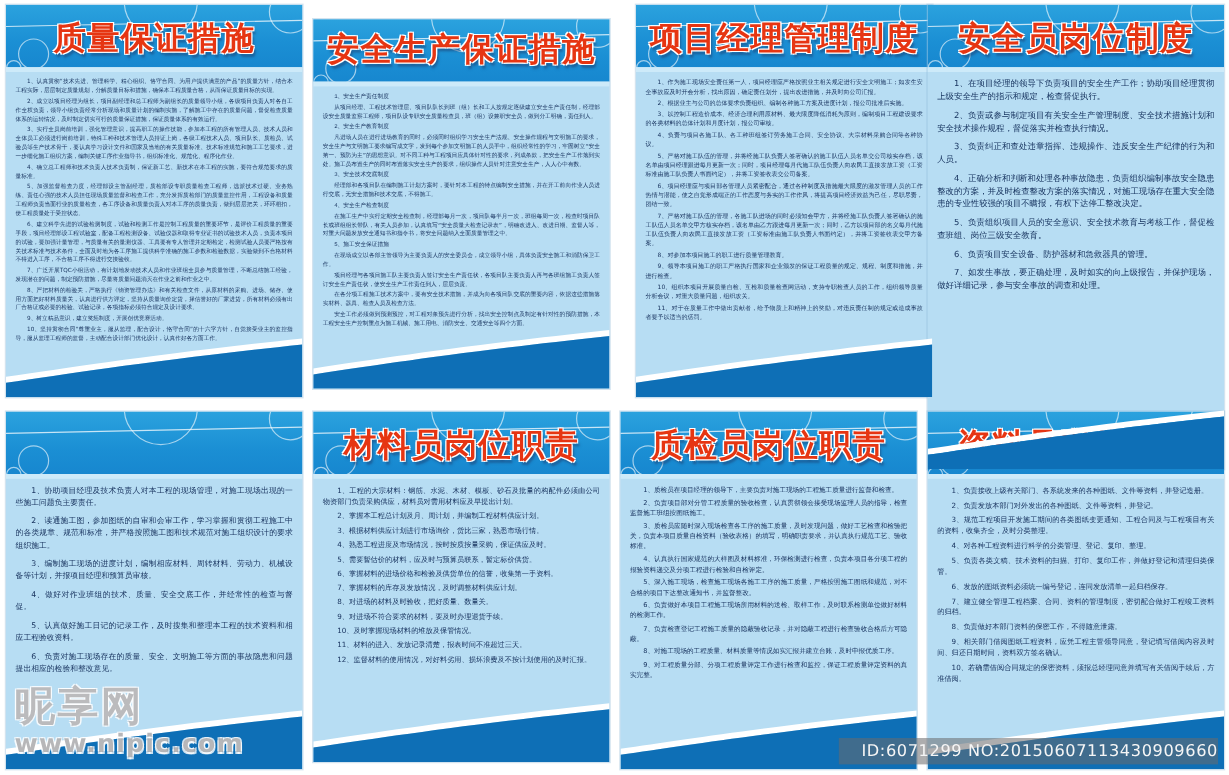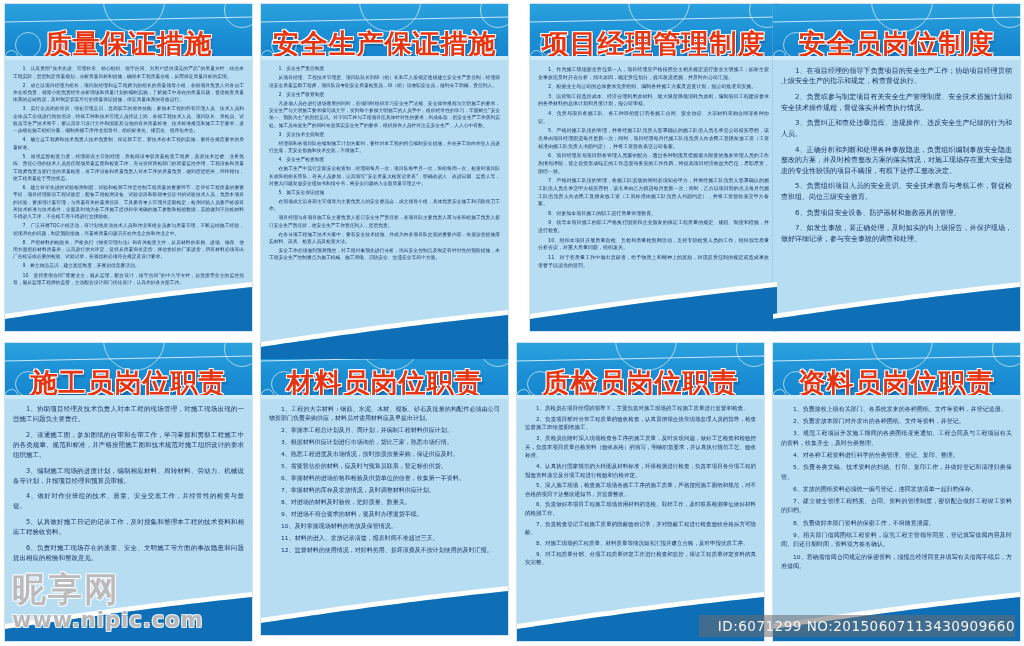--- a/index.html
+++ b/index.html
@@ -6,23 +6,23 @@
   body{
     width:1024px;height:646px;position:relative;background:#ffffff;
     font-family:"DejaVu Sans",sans-serif;overflow:hidden;
   }
   
   .board{
     position:absolute;width:247px;background:#b7ddf3;overflow:hidden;
     box-shadow:0 0 0 1px rgba(130,175,210,.35);
   }
   .board[data-idx="0"]{left:5px;  top:4px;  height:327px;}
-  .board[data-idx="1"]{left:261px;top:4px;  height:355px;}
+  .board[data-idx="1"]{left:261px;top:16px;  height:308px;font-family:Liberation Mono, monospace;}
   .board[data-idx="2"]{left:530px;top:4px;  height:327px;}
-  .board[data-idx="3"]{left:773px;top:4px;  height:327px;}
+  .board[data-idx="3"]{left:773px;top:4px;  height:387px;}
   .board[data-idx="4"]{left:5px;  top:343px;height:298px;}
   .board[data-idx="5"]{left:261px;top:343px;height:292px;}
   .board[data-idx="6"]{left:517px;top:343px;height:298px;}
   .board[data-idx="7"]{left:773px;top:343px;height:298px;}
 
   .board-header{
     position:relative;height:52px;overflow:hidden;
     background:linear-gradient(180deg,#2ba2de 0%,#1b8fd4 60%,#1787cf 100%);
     border-bottom:4px solid #cdeaf9;
   }
@@ -30,21 +30,21 @@
     content:"";position:absolute;left:-4px;right:-4px;top:15px;height:1px;
     background:rgba(255,255,255,.75);transform:rotate(-1.2deg);
   }
   .hc{position:absolute;border:1px solid rgba(255,255,255,.6);border-radius:50%;}
   .hc1{width:60px;height:60px;left:98px;top:-34px;}
   .hc2{width:24px;height:24px;left:10px;top:28px;}
   .hc3{width:11px;height:11px;left:0px;top:46px;}
   .hc4{width:34px;height:34px;right:-8px;top:-12px;}
 
   .board-title{
-    position:relative;z-index:2;margin:11px;padding-top:15px;text-align:center;
+    position:relative;z-index:2;margin:0;padding-top:15px;text-align:center;
     font-size:27px;line-height:1;font-weight:bold;color:#e63512;letter-spacing:1px;
     text-shadow:-1px -1px 0 #fff,1px -1px 0 #fff,-1px 1px 0 #fff,1px 1px 0 #fff,
                 2px 3px 2px rgba(30,60,110,.55);
     white-space:nowrap;
   }
   .board-body{position:absolute;left:0;right:0;top:56px;bottom:0;padding:5px 8px 0;overflow:hidden;}
   .body-scale{
     width:200%;transform:scale(.5);transform-origin:0 0;color:#1a3560;
     font-size:9.5px;text-align:justify;
   }
@@ -200,21 +200,20 @@
       <path d="M0,46 C55,38 125,27 247,14 L247,58 L0,58 Z" fill="#0e6fb6"></path>
     </svg>
   </section>
 
   <section class="board" data-idx="4">
     <header class="board-header">
       <span class="hc hc1"></span>
       <span class="hc hc2"></span>
       <span class="hc hc3"></span>
       <span class="hc hc4"></span>
-      <h2 class="board-title">施工员岗位职责</h2>
     </header>
     <div class="board-body">
       <div class="body-scale">
           <p>1、协助项目经理及技术负责人对本工程的现场管理，对施工现场出现的一些施工问题负主要责任。</p>
           <p>2、读通施工图，参加图纸的自审和会审工作，学习掌握和贯彻工程施工中的各类规章、规范和标准，并严格按照施工图和技术规范对施工组织设计的要求组织施工。</p>
           <p>3、编制施工现场的进度计划，编制相应材料、周转材料、劳动力、机械设备等计划，并报项目经理和预算员审核。</p>
           <p>4、做好对作业班组的技术、质量、安全交底工作，并经常性的检查与督促。</p>
           <p>5、认真做好施工日记的记录工作，及时搜集和整理本工程的技术资料和相应工程验收资料。</p>
           <p>6、负责对施工现场存在的质量、安全、文明施工等方面的事故隐患和问题提出相应的检验和整改意见。</p>
         </div>

